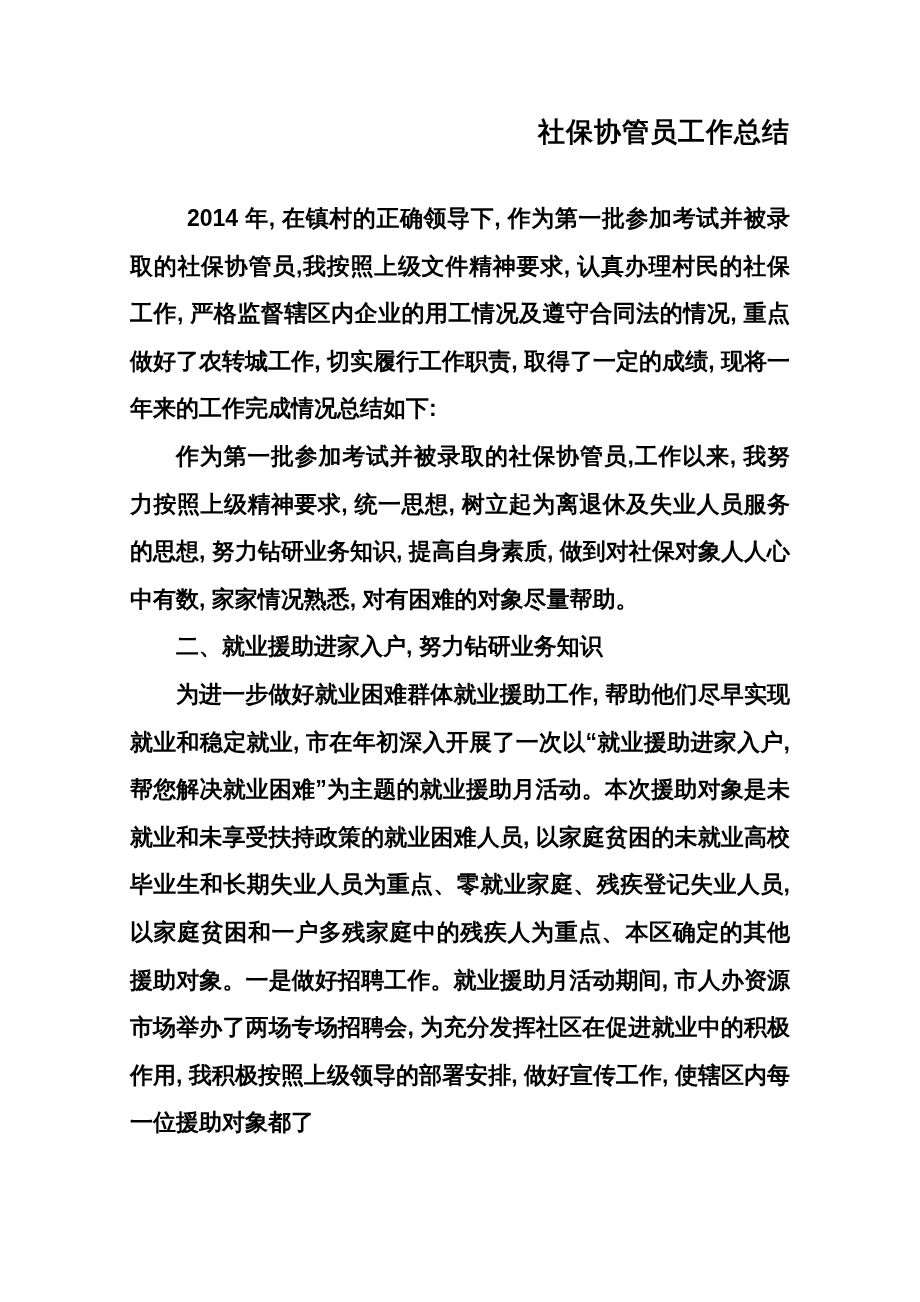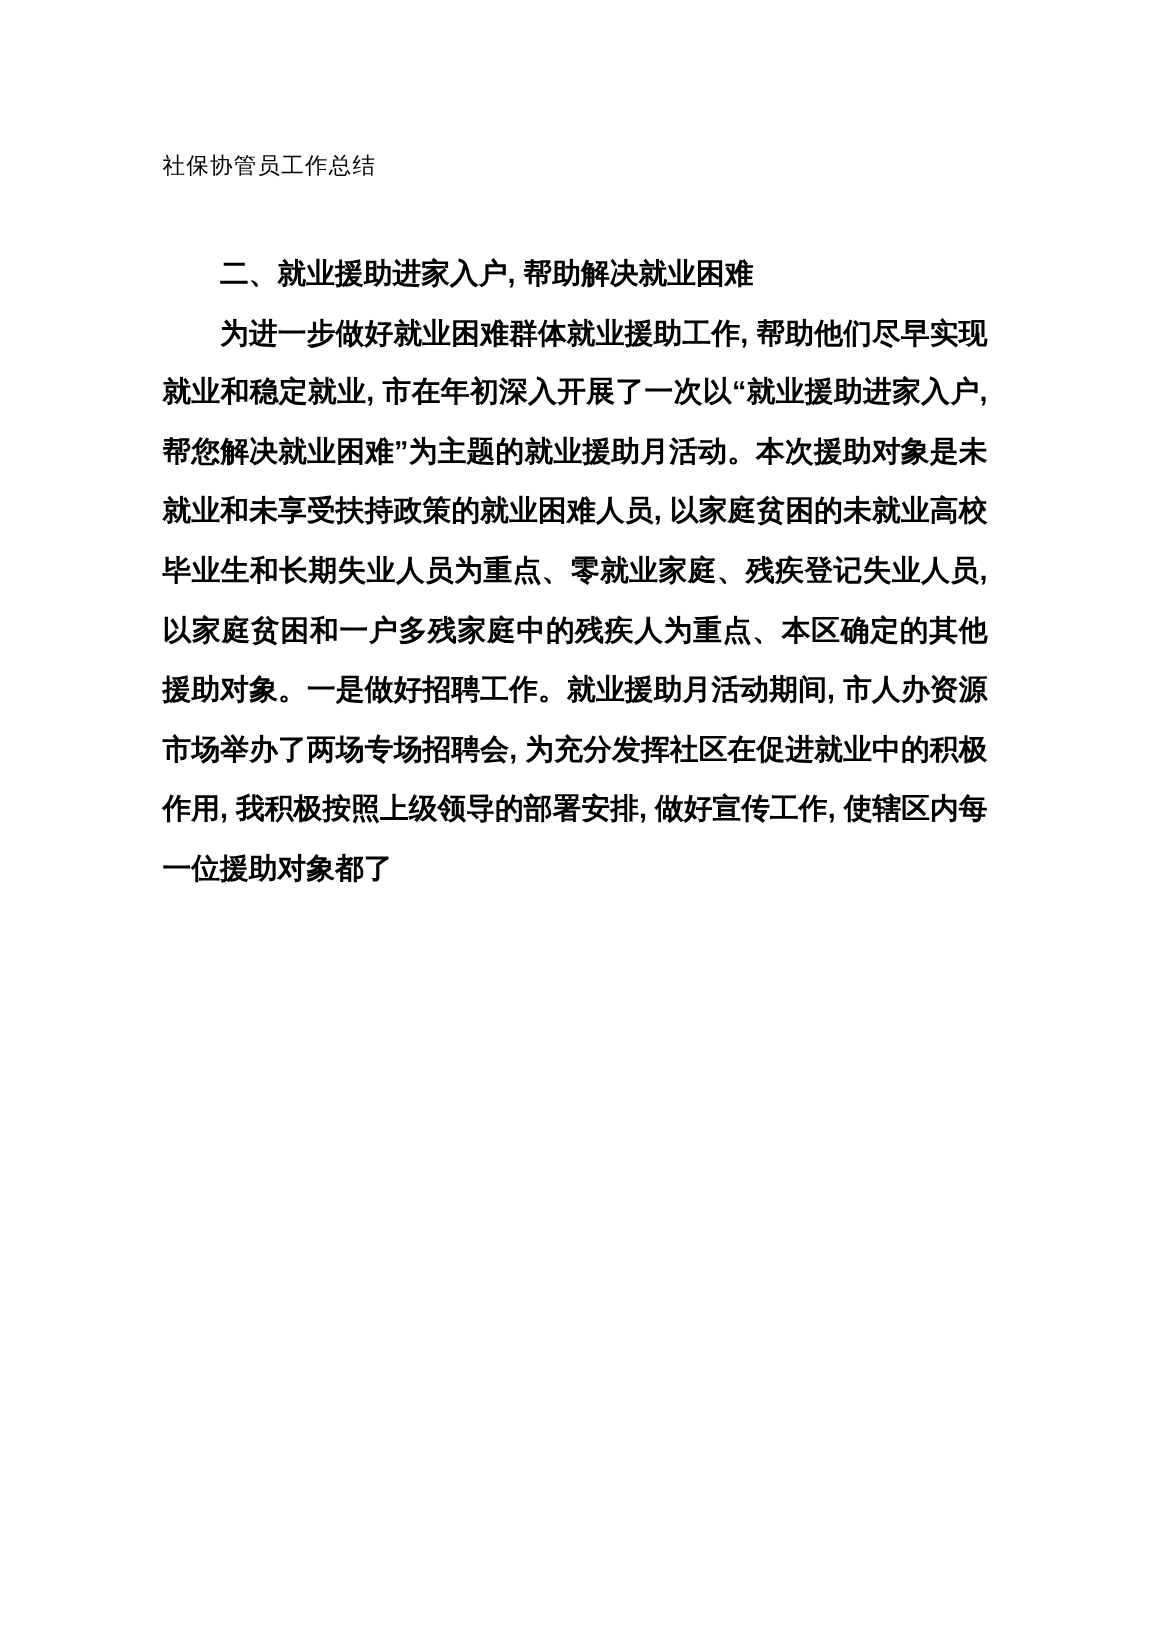--- a/index.html
+++ b/index.html
@@ -12,24 +12,24 @@
     width: 920px;
     height: 1302px;
     background: #ffffff;
     box-sizing: border-box;
     padding: 112px 130px 0 130px;
     overflow: hidden;
     font-family: "Liberation Sans", "DejaVu Sans", sans-serif;
     color: #000000;
   }
   .doc-title {
-    font-size: 18px;
-    font-weight: normal;
+    font-size: 27px;
+    font-weight: bold;
     line-height: 40px;
-    text-align: left;
+    text-align: right;
     letter-spacing: 1px;
     margin: 0 0 43px 0;
   }
   .para {
     font-size: 23px;
     font-weight: bold;
     line-height: 47.6px;
     margin: 0;
     text-align: justify;
     text-indent: 2em;
@@ -39,19 +39,21 @@
   .para.first-para {
     text-indent: 57px;
   }
 </style>
 </head>
 <body>
 
 <div class="page">
   <h1 class="doc-title">社保协管员工作总结</h1>
 
+  <p class="para first-para">2014 年, 在镇村的正确领导下, 作为第一批参加考试并被录取的社保协管员,我按照上级文件精神要求, 认真办理村民的社保工作, 严格监督辖区内企业的用工情况及遵守合同法的情况, 重点做好了农转城工作, 切实履行工作职责, 取得了一定的成绩, 现将一年来的工作完成情况总结如下:</p>
 
 
+  <p class="para">作为第一批参加考试并被录取的社保协管员,工作以来, 我努力按照上级精神要求, 统一思想, 树立起为离退休及失业人员服务的思想, 努力钻研业务知识, 提高自身素质, 做到对社保对象人人心中有数, 家家情况熟悉, 对有困难的对象尽量帮助。</p>
 
-  <p class="para">二、就业援助进家入户, 帮助解决就业困难</p>
+  <p class="para">二、就业援助进家入户, 努力钻研业务知识</p>
 
   <p class="para">为进一步做好就业困难群体就业援助工作, 帮助他们尽早实现就业和稳定就业, 市在年初深入开展了一次以“就业援助进家入户, 帮您解决就业困难”为主题的就业援助月活动。本次援助对象是未就业和未享受扶持政策的就业困难人员, 以家庭贫困的未就业高校毕业生和长期失业人员为重点、零就业家庭、残疾登记失业人员, 以家庭贫困和一户多残家庭中的残疾人为重点、本区确定的其他援助对象。一是做好招聘工作。就业援助月活动期间, 市人办资源市场举办了两场专场招聘会, 为充分发挥社区在促进就业中的积极作用, 我积极按照上级领导的部署安排, 做好宣传工作, 使辖区内每一位援助对象都了</p>
 </div>
 
 </body></html>

